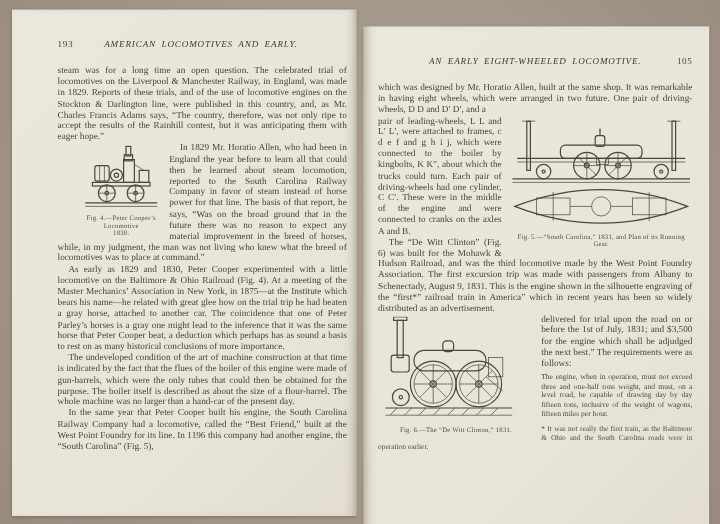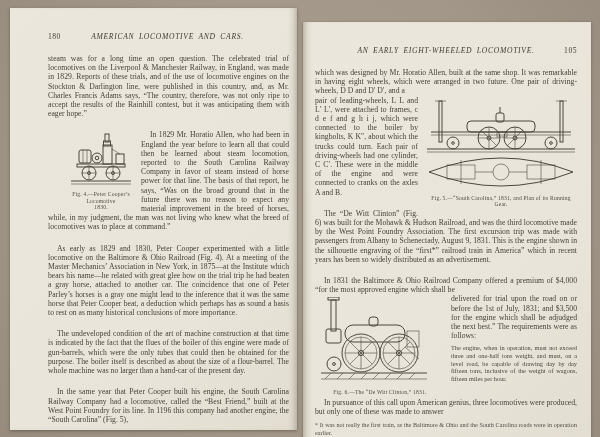--- a/index.html
+++ b/index.html
@@ -40,21 +40,21 @@
     text-align:center;flex:1;white-space:nowrap;color:#3e3b33;
   }
   .body{
     margin-top:13px;
     font-size:7.7px;line-height:9.2px;
     text-align:justify;
   }
   .page.left .body{padding:0 8px 0 38px;}
   .page.right .body{padding:0 14px 0 12px;}
   .body p{margin:0;}
-  .body p.ind{text-indent:9px;margin-top:12px;}
+  .body p.ind{text-indent:9px;}
   
   .figfloat{display:block;}
   .fig4{
     float:left;width:62px;
     margin:3px 9px 1px 22px;
   }
   .fig5{
     float:right;width:152px;
     margin:3px 0 2px 7px;
   }
@@ -83,22 +83,22 @@
     margin-top:5px !important;color:#53504a;
   }
 </style>
 </head>
 <body>
 
 <div id="stage">
 
   <div class="page left">
     <div class="header">
-      <span class="pagenum">180</span>
-      <span class="runtitle">AMERICAN LOCOMOTIVE AND CARS.</span>
+      <span class="pagenum">193</span>
+      <span class="runtitle">AMERICAN LOCOMOTIVES AND EARLY.</span>
       <span class="pagenum r"></span>
     </div>
     <div class="body">
       <p><span>steam was for a long time an open question. The celebrated trial of locomotives on the Liverpool &amp; Manchester Railway, in England, was made in 1829. Reports of these trials, and of the use of locomotive engines on the Stockton &amp; Darlington line, were published in this country, and, as Mr. Charles Francis Adams says, “The country, therefore, was not only ripe to accept the results of the Rainhill contest, but it was anticipating them with eager hope.”</span></p>
       <p class="ind"><span class="figfloat fig4">
           <svg width="62" height="56" viewBox="0 0 62 56" class="lineart">
             <rect x="35" y="1" width="4" height="8"></rect>
             <rect x="33.5" y="8" width="7" height="5"></rect>
             <rect x="33" y="12" width="9" height="19"></rect>
             <rect x="9" y="17" width="12" height="13" rx="2"></rect>
@@ -172,21 +172,20 @@
             <rect x="102" y="66" width="28" height="14" class="thin"></rect>
             <circle cx="76" cy="73" r="8" class="thin"></circle>
             <line x1="36" y1="61" x2="36" y2="85" class="thin"></line>
             <line x1="116" y1="61" x2="116" y2="85" class="thin"></line>
             <line x1="50" y1="73" x2="68" y2="73" class="thin"></line>
             <line x1="84" y1="73" x2="102" y2="73" class="thin"></line>
           </svg>
           <span class="figcap">Fig. 5.—“South Carolina,” 1831, and Plan of its Running Gear.</span>
         </span><span>pair of leading-wheels, L L and L′ L′, were attached to frames, c d e f and g h i j, which were connected to the boiler by kingbolts, K K″, about which the trucks could turn. Each pair of driving-wheels had one cylinder, C C′. These were in the middle of the engine and were connected to cranks on the axles A and B.</span></p>
       <p class="ind"><span>The “De Witt Clinton” (Fig. 6) was built for the Mohawk &amp; Hudson Railroad, and was the third locomotive made by the West Point Foundry Association. The first excursion trip was made with passengers from Albany to Schenectady, August 9, 1831. This is the engine shown in the silhouette engraving of the “first*” railroad train in America” which in recent years has been so widely distributed as an advertisement.</span></p>
-      <p class="ind"><span>In 1831 the Baltimore &amp; Ohio Railroad Company offered a premium of $4,000 “for the most approved engine which shall be</span></p>
       <p><span class="figfloat fig6">
           <svg width="106" height="90" viewBox="0 0 106 90" class="lineart drawing">
             <rect x="7" y="0" width="11" height="3"></rect>
             <rect x="10" y="3" width="5" height="31"></rect>
             <rect x="5" y="32" width="15" height="14" rx="2"></rect>
             <rect x="24" y="28" width="60" height="17" rx="8"></rect>
             <rect x="48" y="20" width="9" height="9" rx="3"></rect>
             <rect x="86" y="34" width="12" height="16" class="thin"></rect>
             <line x1="84" y1="50" x2="98" y2="62" class="thin"></line>
             <circle cx="13" cy="67" r="7"></circle>
@@ -212,18 +211,17 @@
             <line x1="28" y1="82" x2="34" y2="76" class="thin"></line>
             <line x1="40" y1="82" x2="46" y2="76" class="thin"></line>
             <line x1="52" y1="82" x2="58" y2="76" class="thin"></line>
             <line x1="64" y1="82" x2="70" y2="76" class="thin"></line>
             <line x1="76" y1="82" x2="82" y2="76" class="thin"></line>
             <line x1="88" y1="82" x2="94" y2="76" class="thin"></line>
           </svg>
           <span class="figcap">Fig. 6.—The “De Witt Clinton,” 1831.</span>
         </span><span>delivered for trial upon the road on or before the 1st of July, 1831; and $3,500 for the engine which shall be adjudged the next best.” The requirements were as follows:</span></p>
       <p class="smalltype"><span>The engine, when in operation, must not exceed three and one-half tons weight, and must, on a level road, be capable of drawing day by day fifteen tons, inclusive of the weight of wagons, fifteen miles per hour.</span></p>
-      <p class="ind clearit"><span>In pursuance of this call upon American genius, three locomotives were produced, but only one of these was made to answer</span></p>
       <p class="footnote"><span>* It was not really the first train, as the Baltimore &amp; Ohio and the South Carolina roads were in operation earlier.</span></p>
     </div>
   </div>
 
 </div>
 
 </body></html>

